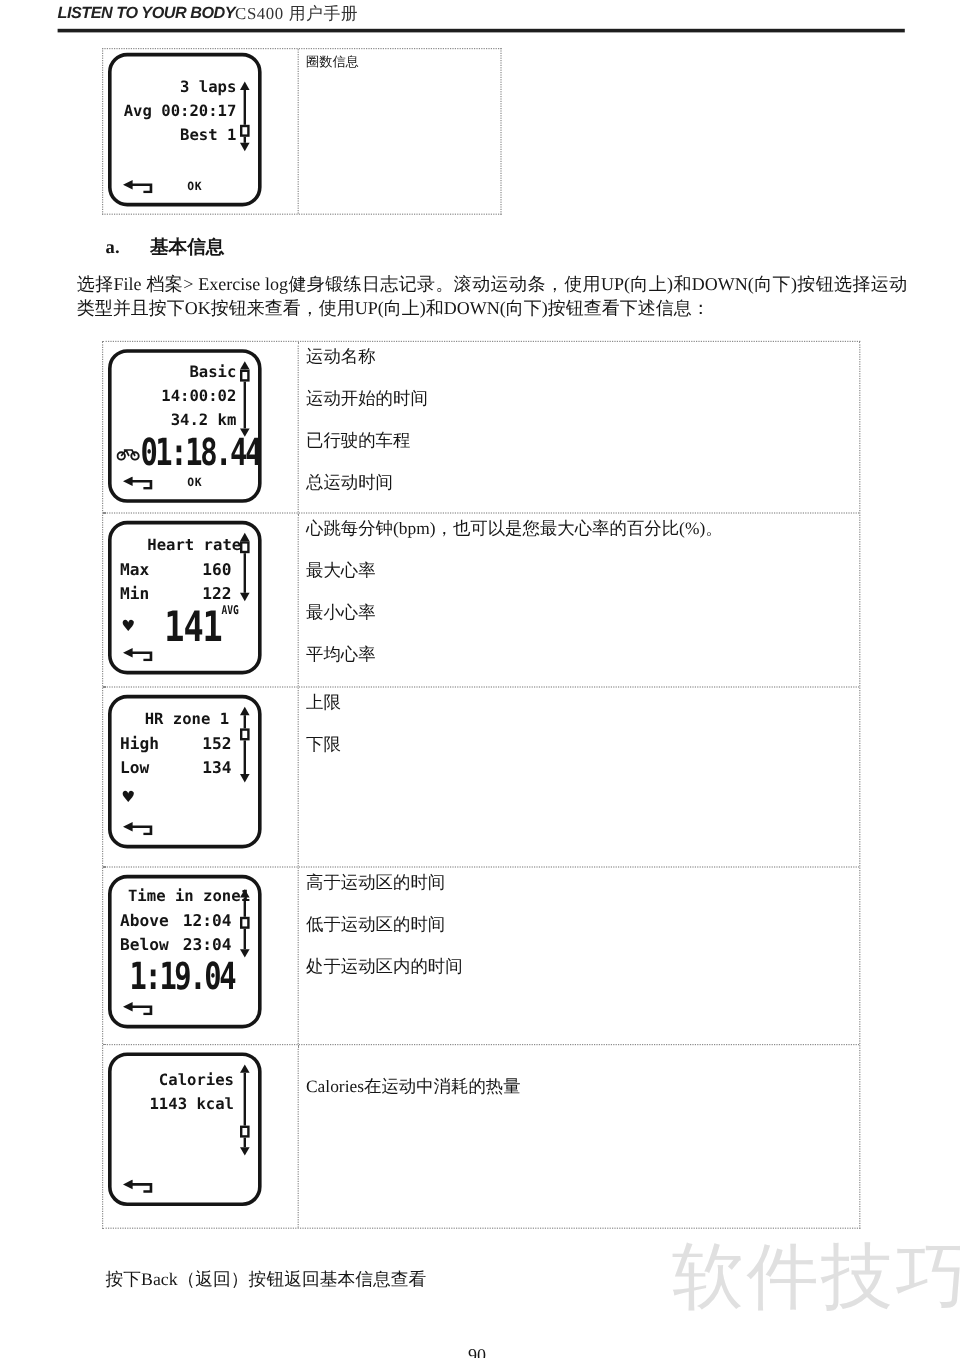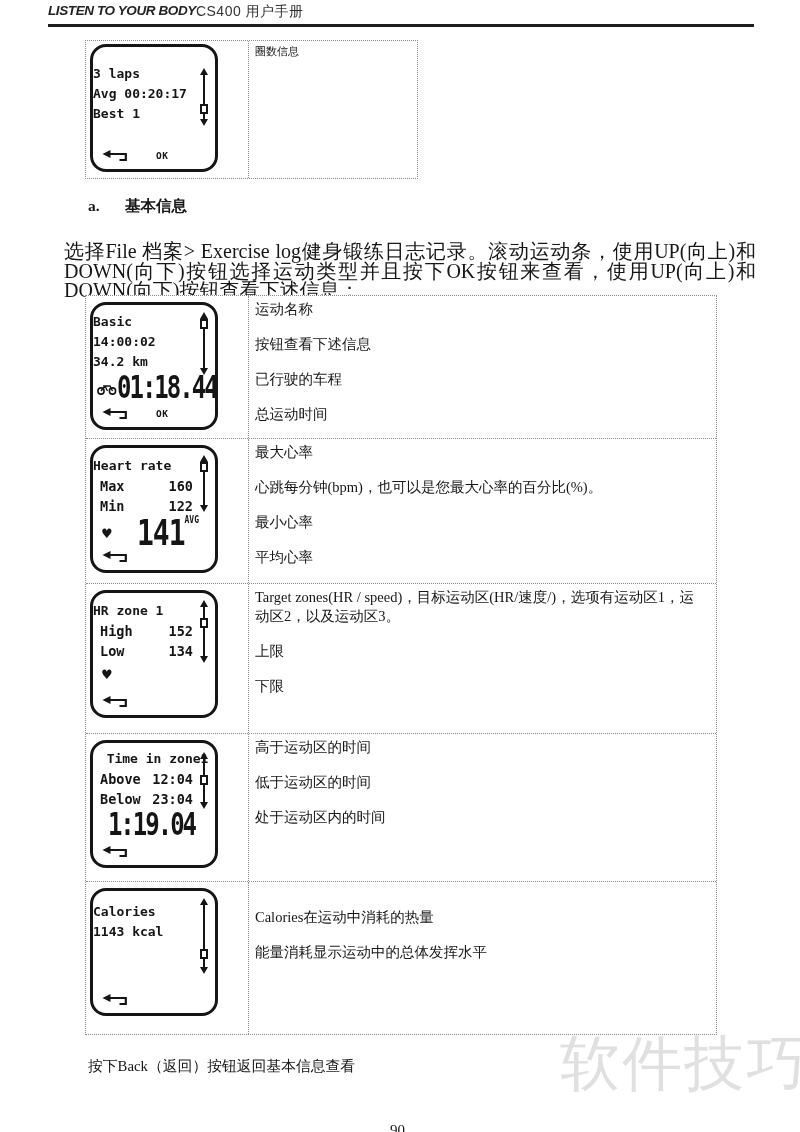--- a/index.html
+++ b/index.html
@@ -4,40 +4,40 @@
 <style>
   *{margin:0;padding:0;box-sizing:border-box}
   html,body{background:#fff}
   .page{position:relative;width:800px;height:1132px;background:#ffffff;overflow:hidden;
         color:#161616;font-family:"Liberation Serif","DejaVu Serif",serif}
 
   
   .header{position:absolute;left:48px;right:46px;top:3px;display:flex;justify-content:flex-start;align-items:flex-start}
   .brand{font-family:"Liberation Sans","DejaVu Sans",sans-serif;font-weight:bold;font-style:italic;
          font-size:13.5px;letter-spacing:-0.4px;color:#222}
-  .doc-title{font-family:Liberation Sans, sans-serif;font-size:14px;letter-spacing:0.5px;color:#333}
+  .doc-title{font-family:Liberation Serif, serif;font-size:14px;letter-spacing:0.5px;color:#333}
   .rule{position:absolute;left:48px;right:46px;top:24px;height:3px;background:#1e1e1e}
 
   
   .lap-tbl{position:absolute;left:85px;top:40px;width:333px;height:139px;display:grid;
            grid-template-columns:162px 1fr;border:1px dotted #8a8a8a;background:#fff}
-  .info-tbl{position:absolute;left:85px;top:295px;width:632px;border:1px dotted #8a8a8a;background:#fff}
+  .info-tbl{position:absolute;left:85px;top:284px;width:632px;border:1px dotted #8a8a8a;background:#fff}
   .irow{display:grid;grid-template-columns:162px 1fr}
   .irow+.irow{border-top:1px dotted #8a8a8a}
   .h1{height:142px}.h2{height:145px}.h3{height:150px}.h4{height:148px}.h5{height:153px}
   .dcell{border-left:1px dotted #8a8a8a;padding:4px 10px 0 6px;font-size:14.5px;line-height:19px}
   .dcell p{margin:0 0 16px 0}
   .dcell.padtop{padding-top:26px}
 
   
   .screen{position:relative;width:128px;height:128px;border:3px solid #151515;border-radius:16px;
           background:#fff;margin:6px 0 0 4px;overflow:hidden;
           font-family:"DejaVu Sans Mono","Liberation Mono",monospace;font-weight:bold;color:#151515}
   .s-lap{margin-top:3px}
-  .ln{font-size:13px;line-height:20px;text-align:left;padding-right:18px;white-space:nowrap}
+  .ln{font-size:13px;line-height:20px;text-align:right;padding-right:18px;white-space:nowrap}
   .lv{display:flex;justify-content:space-between;padding:0 22px 0 7px;font-size:13.5px;line-height:20px}
   .big{display:block;font-size:24px;letter-spacing:-2px;transform:scaleY(1.3);transform-origin:center;white-space:nowrap}
   .bigrow{display:flex;align-items:center;margin-top:2px;padding:0 6px 0 4px}
   .bigrow .big{flex:1;text-align:center}
   .big2wrap{display:flex;align-items:center;padding:0 16px 0 8px;margin-top:1px}
   .big2{display:block;margin-left:auto;font-size:28px;letter-spacing:-1px;transform:scaleY(1.25);transform-origin:center}
   .big2 sup{font-size:8px;letter-spacing:0;vertical-align:18px}
   .bigrow.right{justify-content:center;padding-right:9px}
   .heart{font-family:"DejaVu Sans",sans-serif;font-size:13px;line-height:13px}
   .heartline{padding-left:8px;margin-top:3px}
@@ -62,21 +62,21 @@
   .s1 .sb{top:7px}.s1 .track{height:49px}.s1 .knob{top:0}
   .s2 .sb{top:7px}.s2 .track{height:43px}.s2 .knob{top:0}
   .s3 .sb{top:7px}.s3 .track{height:49px}.s3 .knob{top:11px}
   .s4 .sb{top:9px}.s4 .track{height:43px}.s4 .knob{top:16px}
   .s5 .sb{top:7px}.s5 .track{height:62px}.s5 .knob{top:44px}
 
   
   .lapdesc{font-size:11px;padding:3px 6px;border-left:1px dotted #8a8a8a}
   .sec{position:absolute;left:88px;top:196px;font-weight:bold;font-size:15.5px}
   .sec .idx{display:inline-block;width:37px}
-  .intro{position:absolute;left:64px;top:242px;width:692px;font-size:20px;line-height:19.5px;text-align:justify}
+  .intro{position:absolute;left:64px;top:229px;width:692px;font-size:15px;line-height:19.5px;text-align:justify}
   .note{position:absolute;left:88px;top:1057px;font-size:14.8px}
   .wm{position:absolute;left:560px;top:1034px;font-size:60px;line-height:60px;color:#e0e0e0;
       font-family:"Liberation Sans","DejaVu Sans",sans-serif;letter-spacing:2px;white-space:nowrap}
   .pnum{position:absolute;left:390px;top:1122px;font-size:15px}
   svg{display:block}
 </style>
 </head>
 <body>
 
 <div class="page">
@@ -153,21 +153,21 @@
                   <path d="M7 4 H23.8 V10 H17.5" fill="none" stroke="#151515" stroke-width="2.2"></path>
                   <path d="M8.5 0 L0.5 4 L8.5 8 Z" fill="#151515"></path>
                 </svg>
               </span>
             <span class="ok">OK</span>
           </div>
         </div>
       </div>
       <div class="dcell">
         <p>运动名称</p>
-        <p>按钮查看下述信息</p>
+        <p>运动开始的时间</p>
         <p>已行驶的车程</p>
         <p>总运动时间</p>
       </div>
     </div>
 
     <div class="irow h2">
       <div>
         <div class="screen s2">
           <div class="sb">
               <i class="up"></i>
@@ -193,22 +193,22 @@
             <span>
                 <svg viewBox="0 0 26 11" width="26" height="11">
                   <path d="M7 4 H23.8 V10 H17.5" fill="none" stroke="#151515" stroke-width="2.2"></path>
                   <path d="M8.5 0 L0.5 4 L8.5 8 Z" fill="#151515"></path>
                 </svg>
               </span>
           </div>
         </div>
       </div>
       <div class="dcell">
+        <p>心跳每分钟(bpm)，也可以是您最大心率的百分比(%)。</p>
         <p>最大心率</p>
-        <p>心跳每分钟(bpm)，也可以是您最大心率的百分比(%)。</p>
         <p>最小心率</p>
         <p>平均心率</p>
       </div>
     </div>
 
     <div class="irow h3">
       <div>
         <div class="screen s3">
           <div class="sb">
               <i class="up"></i>
@@ -231,21 +231,20 @@
             <span>
                 <svg viewBox="0 0 26 11" width="26" height="11">
                   <path d="M7 4 H23.8 V10 H17.5" fill="none" stroke="#151515" stroke-width="2.2"></path>
                   <path d="M8.5 0 L0.5 4 L8.5 8 Z" fill="#151515"></path>
                 </svg>
               </span>
           </div>
         </div>
       </div>
       <div class="dcell">
-        <p>Target zones(HR / speed)，目标运动区(HR/速度/)，选项有运动区1，运动区2，以及运动区3。</p>
         <p>上限</p>
         <p>下限</p>
       </div>
     </div>
 
     <div class="irow h4">
       <div>
         <div class="screen s4">
           <div class="sb">
               <i class="up"></i>
@@ -300,21 +299,20 @@
                 <svg viewBox="0 0 26 11" width="26" height="11">
                   <path d="M7 4 H23.8 V10 H17.5" fill="none" stroke="#151515" stroke-width="2.2"></path>
                   <path d="M8.5 0 L0.5 4 L8.5 8 Z" fill="#151515"></path>
                 </svg>
               </span>
           </div>
         </div>
       </div>
       <div class="dcell padtop">
         <p>Calories在运动中消耗的热量</p>
-        <p>能量消耗显示运动中的总体发挥水平</p>
       </div>
     </div>
 
   </div>
 
   <p class="note">按下Back（返回）按钮返回基本信息查看</p>
 
   <div class="wm">软件技巧</div>
   <div class="pnum">90</div>
 

